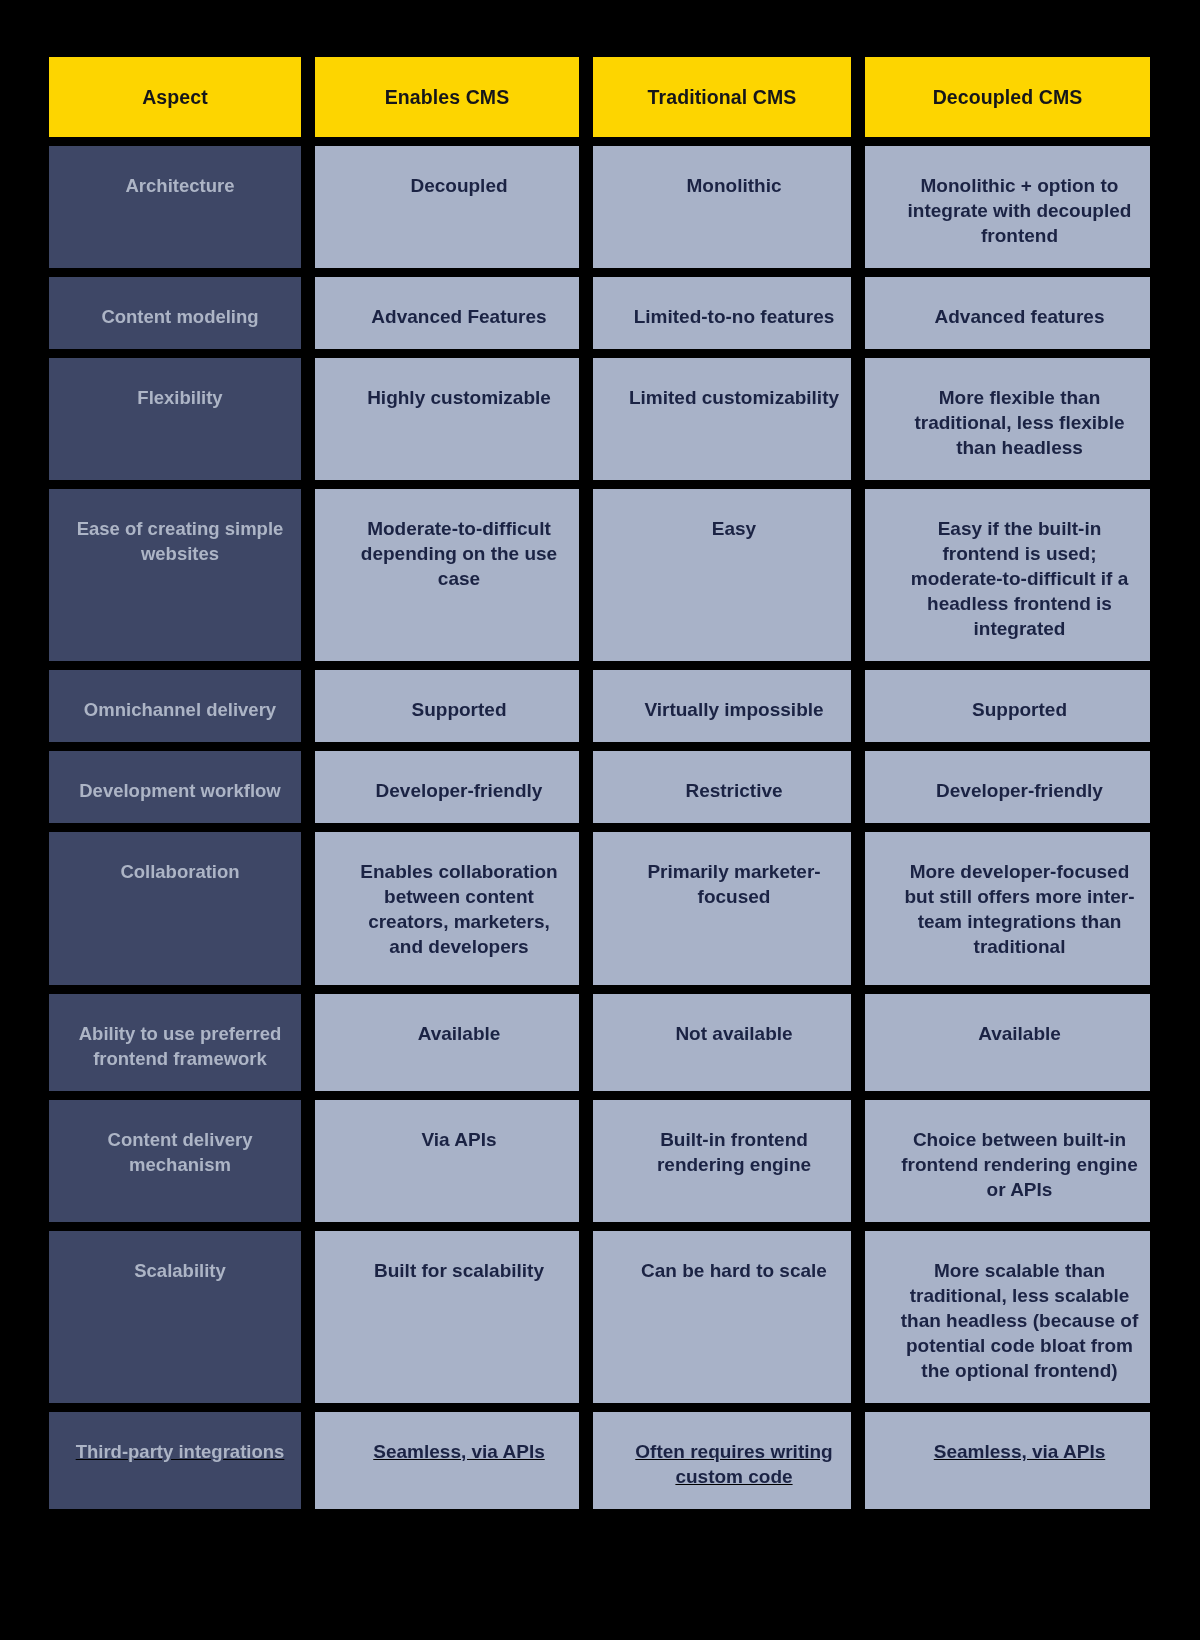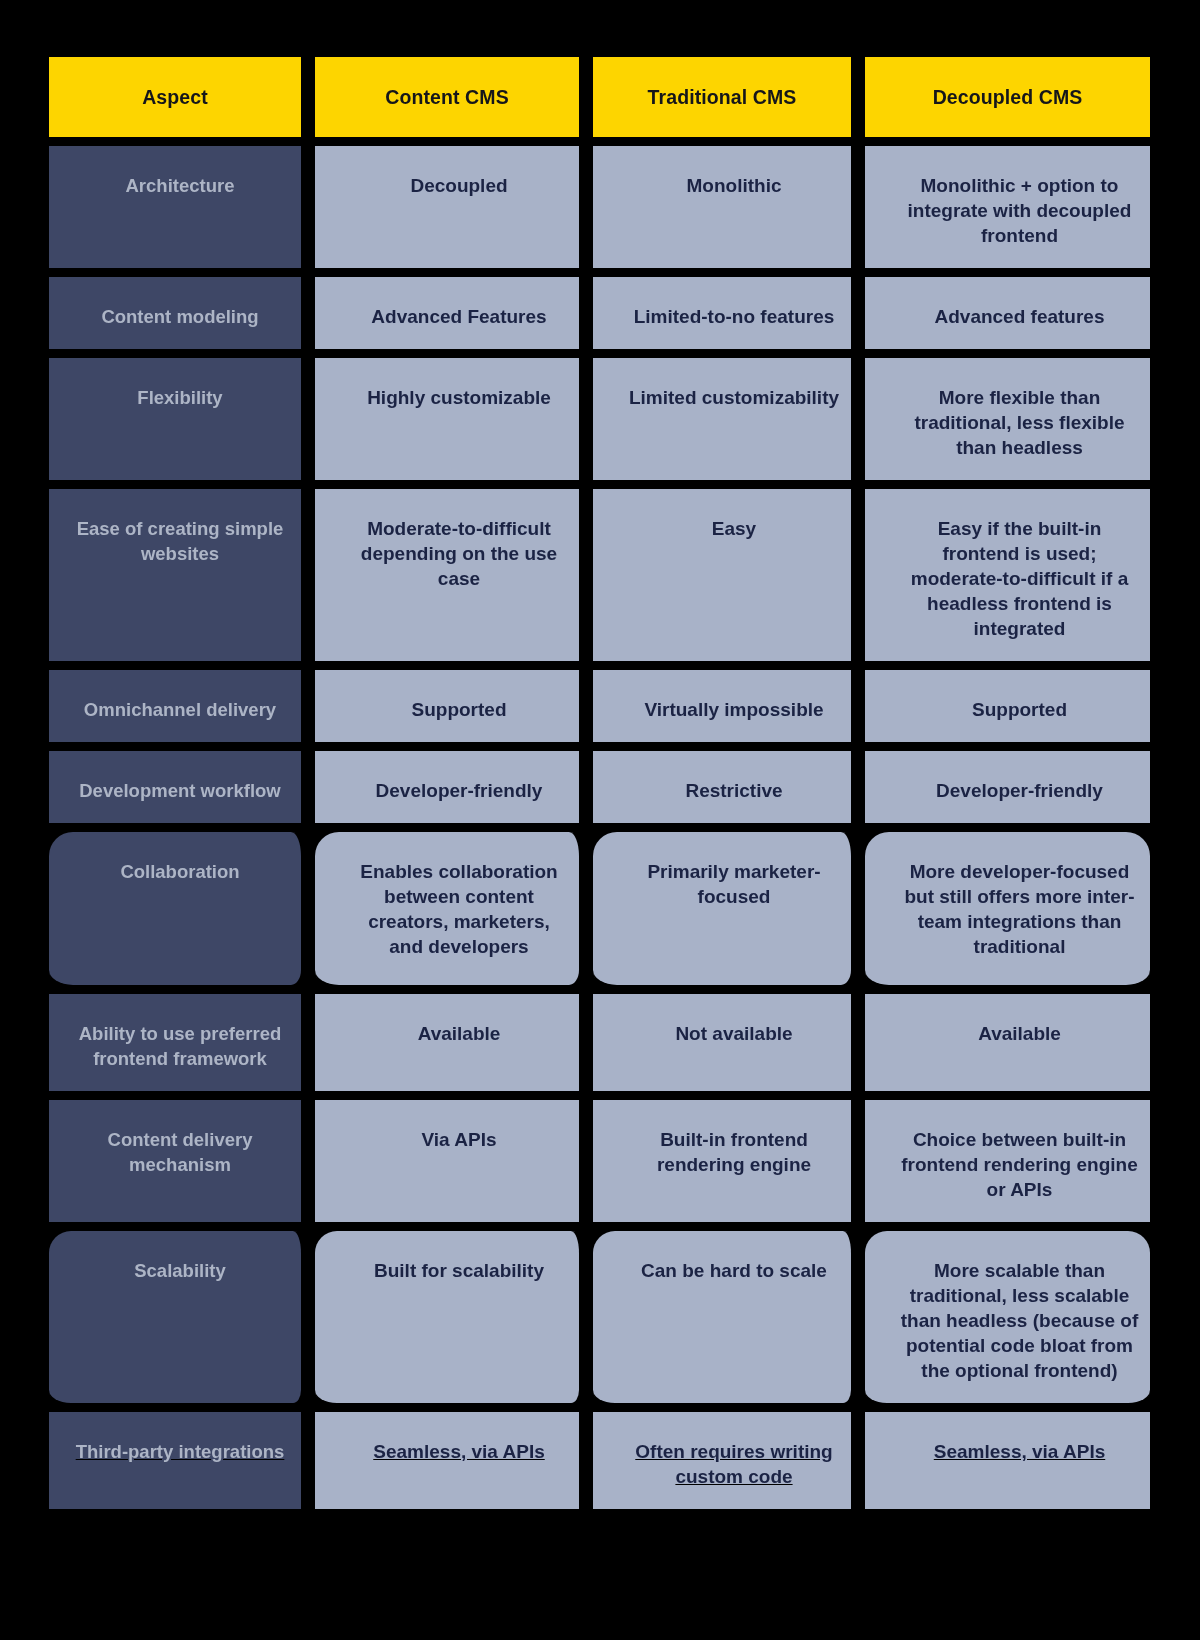--- a/index.html
+++ b/index.html
@@ -94,24 +94,24 @@
     padding: 27px 10px 20px 10px;
   }
 
   
   tr[data-row="0"] td { height: 108px; }
   tr[data-row="1"] td { height: 71px; }
   tr[data-row="2"] td { height: 96px; }
   tr[data-row="3"] td { height: 146px; }
   tr[data-row="4"] td { height: 71px; }
   tr[data-row="5"] td { height: 71px; }
-  tr[data-row="6"] td { height: 153px; border-radius: 24px; }
+  tr[data-row="6"] td { height: 153px; }
   tr[data-row="7"] td { height: 96px; }
   tr[data-row="8"] td { height: 121px; }
-  tr[data-row="9"] td { height: 171px; border-radius: 22px; }
+  tr[data-row="9"] td { height: 171px; }
   tr[data-row="10"] td { height: 92px; }
 </style>
 </head>
 <body>
 
 <div class="page">
 
   <table class="comparison-table">
     <colgroup>
       <col class="c-aspect">
@@ -119,21 +119,21 @@
       <col class="c-trad">
       <col class="c-decoup">
     </colgroup>
 
     <thead>
       <tr>
         <th>
           <span class="cell-inner">Aspect</span>
         </th>
         <th>
-          <span class="cell-inner">Content CMS</span>
+          <span class="cell-inner">Enables CMS</span>
         </th>
         <th>
           <span class="cell-inner">Traditional CMS</span>
         </th>
         <th>
           <span class="cell-inner">Decoupled CMS</span>
         </th>
       </tr>
     </thead>
 

